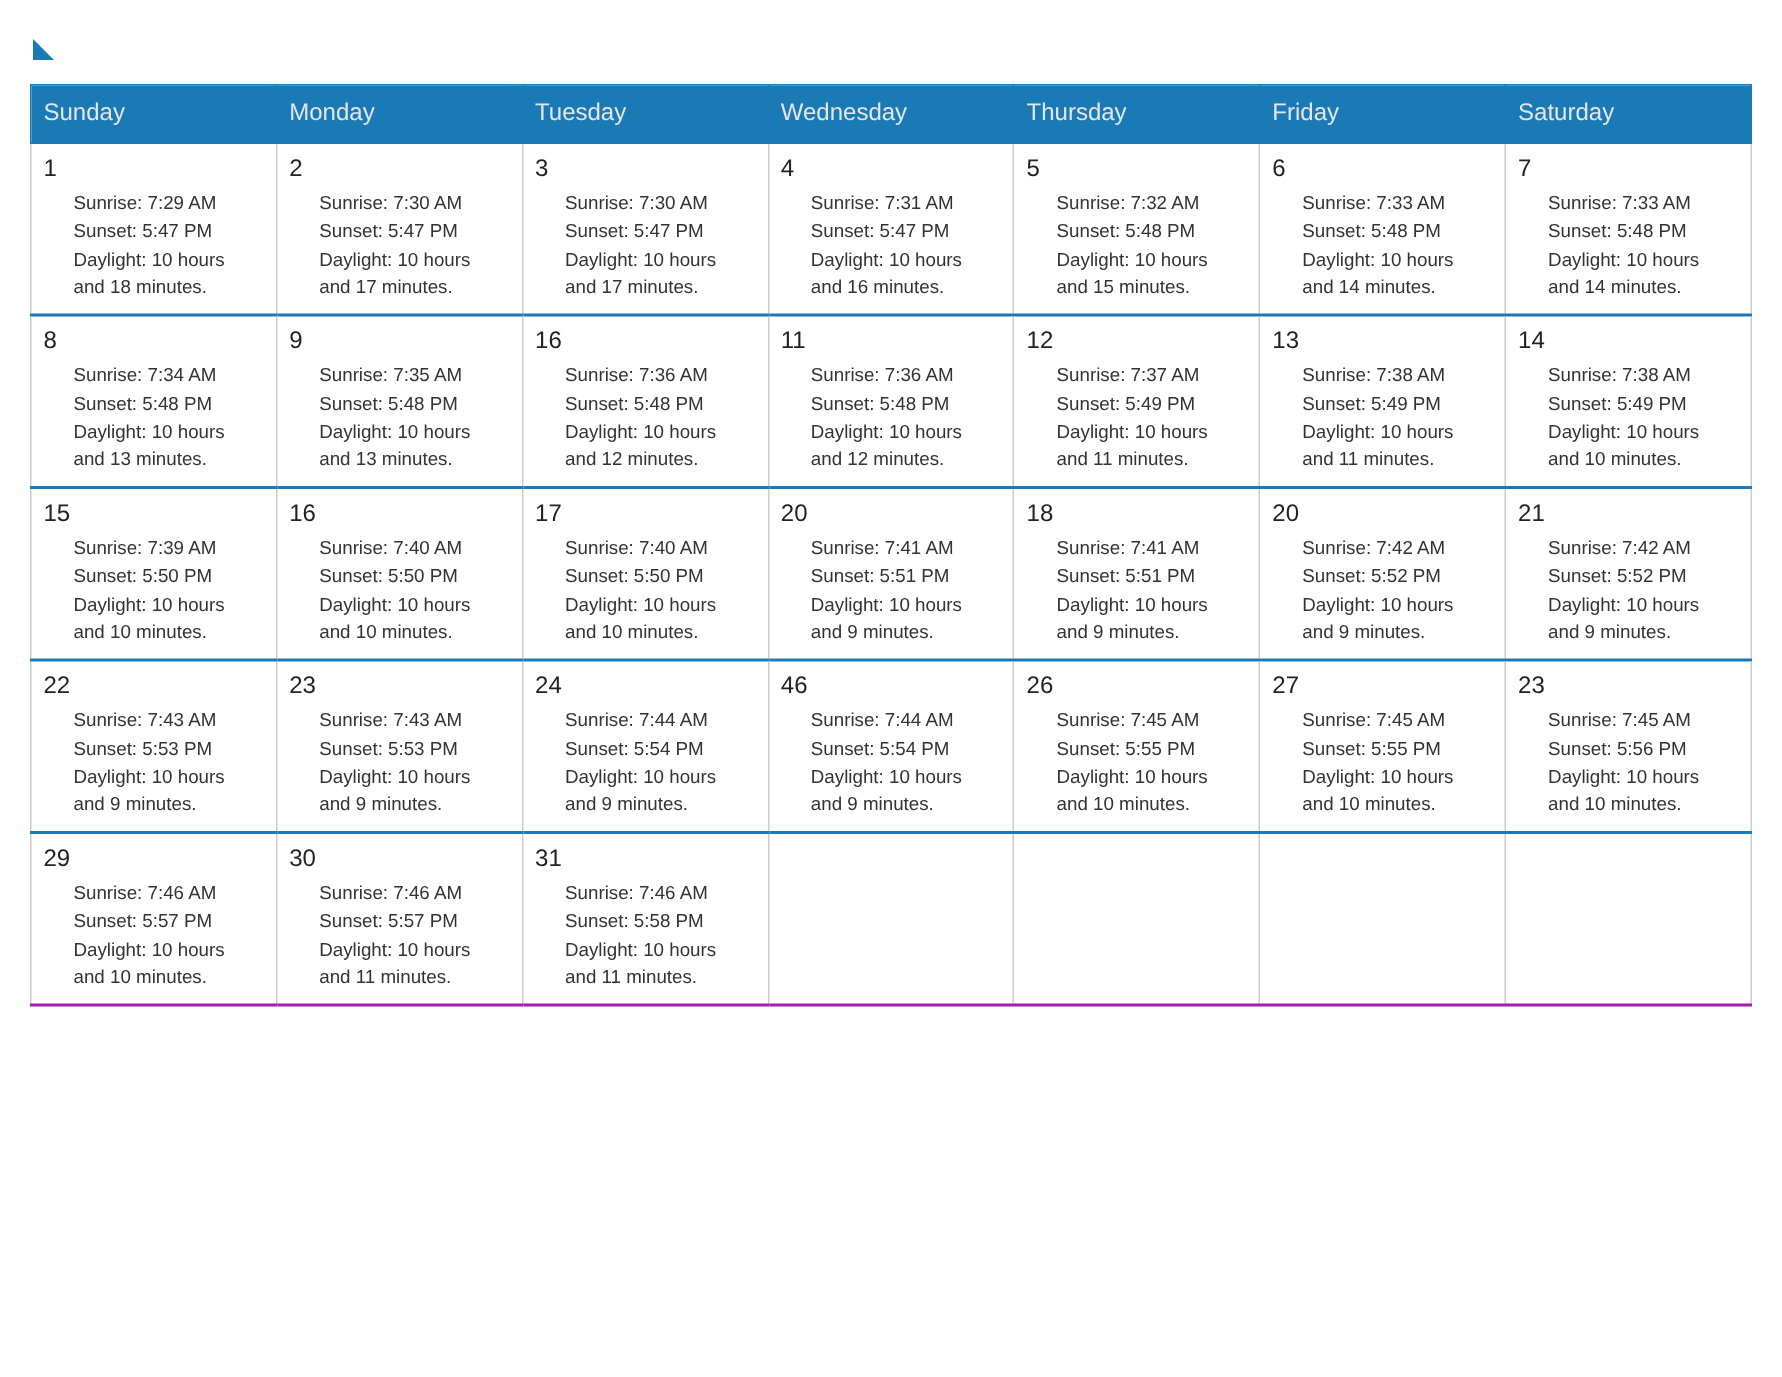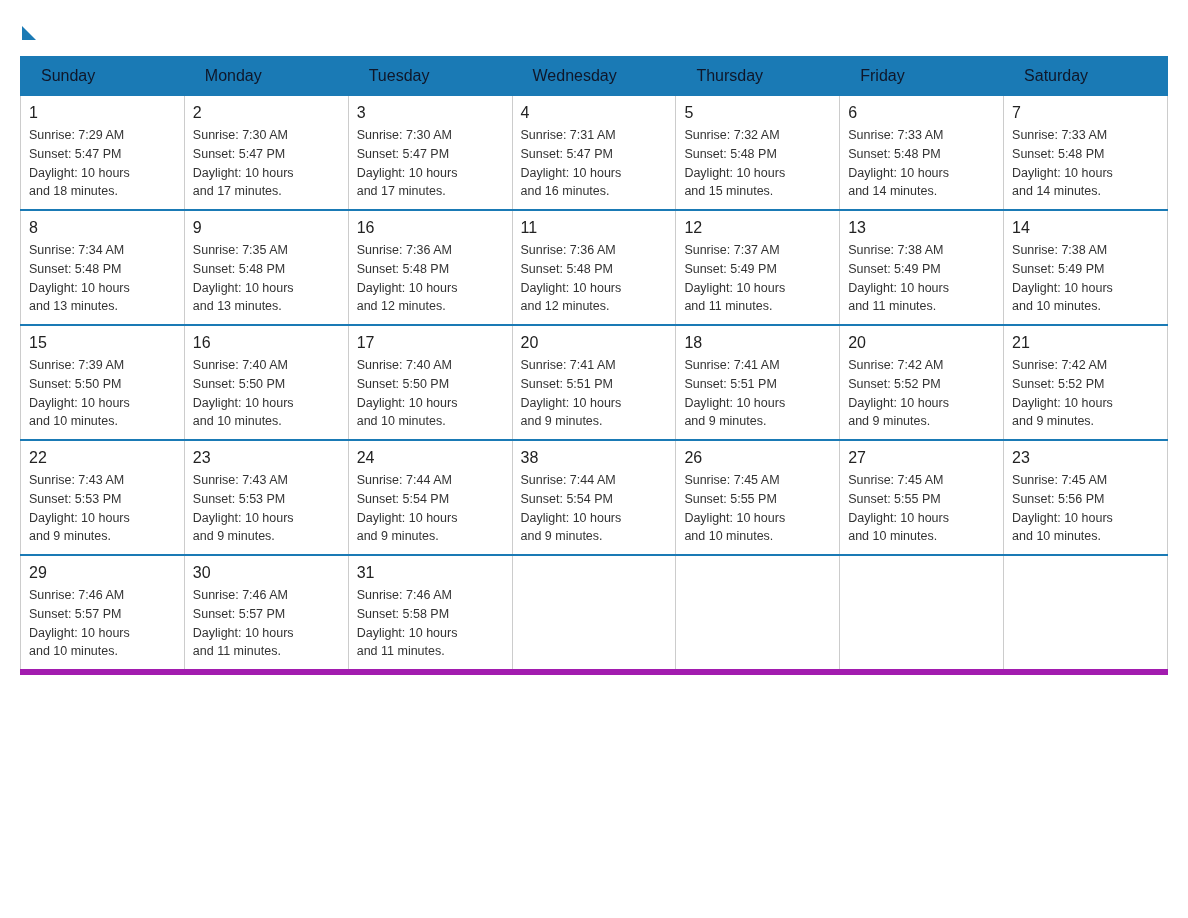--- a/index.html
+++ b/index.html
@@ -57,22 +57,22 @@
       font-size: 22px;
       color: #444;
       margin-top: 4px;
     }
     .calendar {
       width: 100%;
       border-collapse: collapse;
     }
     .calendar th {
       background-color: #1a7ab5;
-      color: #0f172a;
-      padding: 10px 20px;
+      color: #e5e5e5;
+      padding: 10px 8px;
       font-size: 16px;
       font-weight: normal;
       text-align: left;
       border: 1px solid #1a7ab5;
     }
     .calendar td {
       vertical-align: top;
       padding: 8px;
       border: 1px solid #ccc;
       font-size: 13px;
@@ -87,26 +87,27 @@
       font-size: 16px;
       font-weight: normal;
       color: #222;
       display: block;
       margin-bottom: 4px;
     }
     .day-info {
       font-size: 12.5px;
       line-height: 1.5;
       color: #333;
+      margin-left: 20px;
     }
     .empty-cell {
       background: #fff;
     }
     .calendar tbody tr:last-child td {
-      border-bottom: 6px solid #a21caf;
+      border-bottom: 2px solid #a21caf;
     }
   </style>
 </head>
 <body>
 
 <div class="header">
   <div class="logo-wrapper">
     <div class="logo-top-row">
       <span class="logo-text-general"></span>
       <div class="logo-arrow"></div>
@@ -349,21 +350,21 @@
         <td>
           <span class="day-number">24</span>
         <div class="day-info">
           Sunrise: 7:44 AM<br>
           Sunset: 5:54 PM<br>
           Daylight: 10 hours<br>
           and 9 minutes.
         </div>
         </td>
         <td>
-          <span class="day-number">38</span>
+          <span class="day-number">46</span>
         <div class="day-info">
           Sunrise: 7:44 AM<br>
           Sunset: 5:54 PM<br>
           Daylight: 10 hours<br>
           and 9 minutes.
         </div>
         </td>
         <td>
           <span class="day-number">26</span>
         <div class="day-info">

